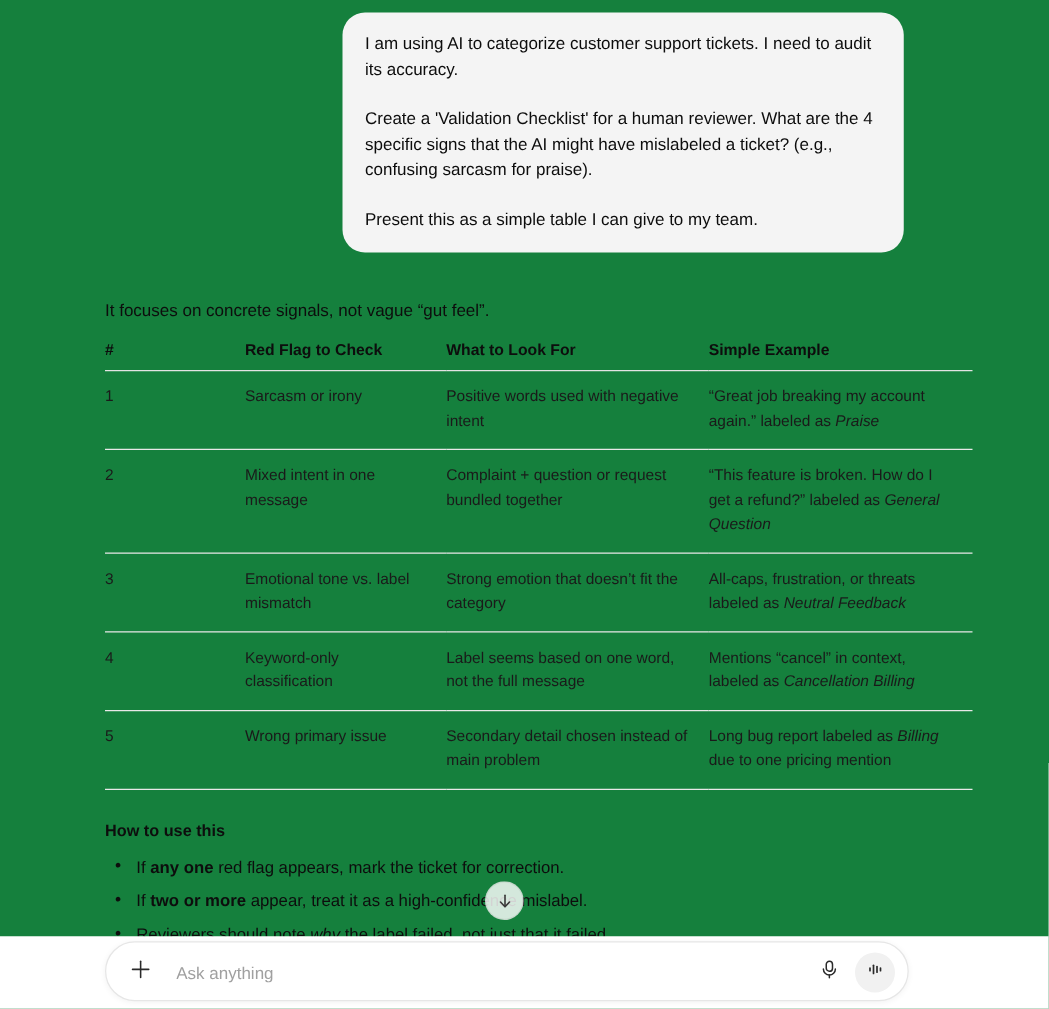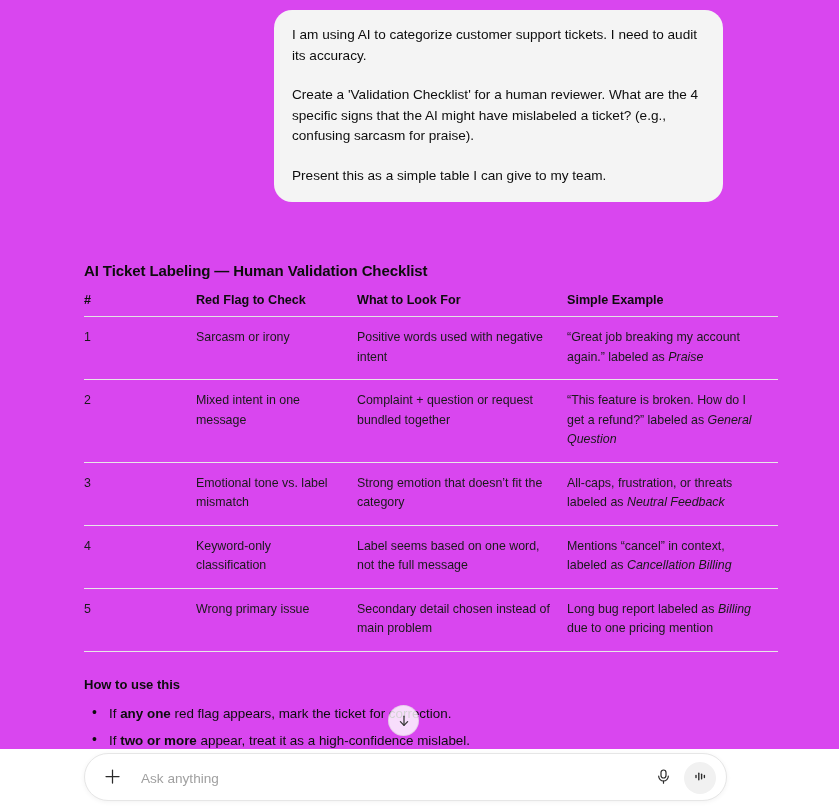--- a/index.html
+++ b/index.html
@@ -11,21 +11,21 @@
     background: #ffffff;
     font-family: "Liberation Sans", sans-serif;
     color: #0d0d0d;
     overflow: hidden;
   }
 
   #app {
     position: relative;
     width: 839px;
     height: 807px;
-    background: #d946ef;
+    background: #15803d;
   }
 
   
   .conversation {
     position: absolute;
     left: 0;
     top: 0;
     width: 839px;
     height: 807px;
     overflow: hidden;
@@ -230,22 +230,22 @@
     <div class="user-row">
       <div class="user-bubble">
         <p>I am using AI to categorize customer support tickets. I need to audit its accuracy.</p>
         <p>Create a 'Validation Checklist' for a human reviewer. What are the 4 specific signs that the AI might have mislabeled a ticket? (e.g., confusing sarcasm for praise).</p>
         <p>Present this as a simple table I can give to my team.</p>
       </div>
     </div>
 
     <div class="assistant">
 
-
-      <h3 class="section-heading">AI Ticket Labeling — Human Validation Checklist</h3>
+      <p class="intro-line">It focuses on concrete signals, not vague “gut feel”.</p>
+
 
       <table class="checklist">
         <thead>
           <tr>
             <th class="col-num">#</th>
             <th class="col-flag">Red Flag to Check</th>
             <th class="col-look">What to Look For</th>
             <th class="col-example">Simple Example</th>
           </tr>
         </thead>

